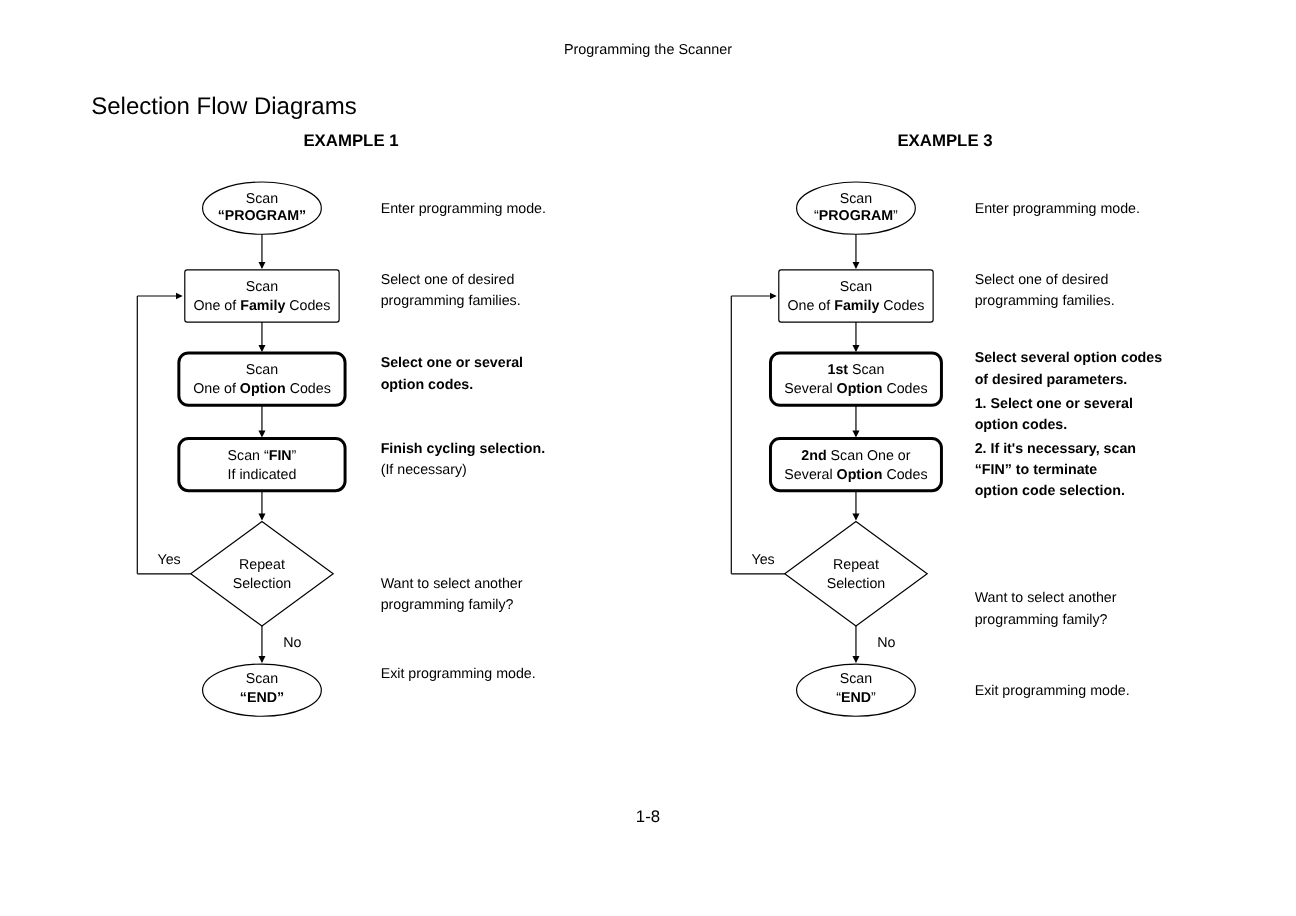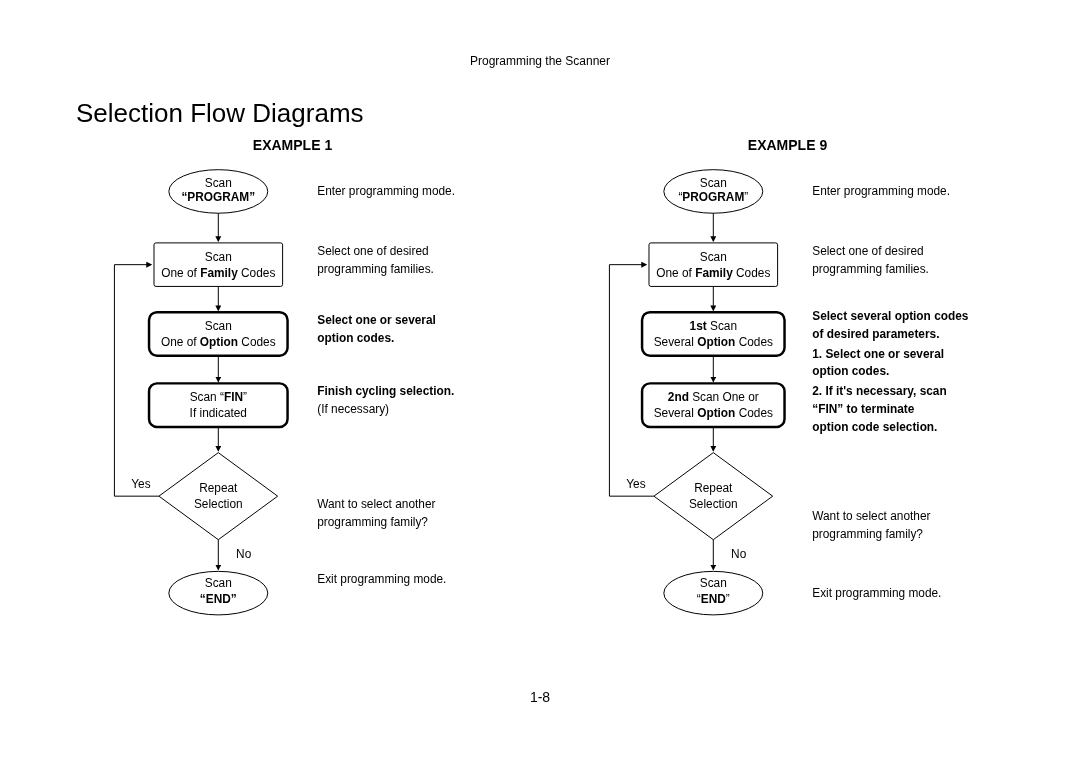--- a/index.html
+++ b/index.html
@@ -7,42 +7,42 @@
     margin: 0;
     padding: 0;
     width: 1080px;
     height: 763px;
     background: #fff;
     color: #000;
   }
   .page-header {
     text-align: center;
     font-size: 12px;
-    padding-top: 54px;
+    padding-top: 34px;
   }
   .main-title {
-    font-size: 26px;
+    font-size: 20px;
     font-weight: 500;
     margin: 30px 0 8px 76px;
     font-family: "Lucida Sans", "Segoe UI", Arial, sans-serif;
   }
   .columns {
     display: flex;
     gap: 30px;
     padding: 0 60px;
   }
   .col {
     flex: 1;
     position: relative;
   }
   .example-title {
     font-weight: bold;
     font-size: 14px;
     text-align: center;
-    margin-bottom: 6px;
+    margin-bottom: 16px;
   }
   svg { width: 100%; height: 520px; }
   .page-number {
     text-align: center;
     font-size: 14px;
     margin-top: 6px;
   }
   text { font-family: Arial, Helvetica, sans-serif; font-size: 12px; }
   .bold { font-weight: bold; }
 </style>
@@ -111,21 +111,21 @@
       <text x="178" y="400">No</text>
 
       <ellipse cx="160" cy="436" rx="50" ry="22" fill="none" stroke="#000" stroke-width="1"></ellipse>
       <text x="160" y="430" text-anchor="middle">Scan</text>
       <text x="160" y="446" text-anchor="middle" class="bold">“END”</text>
       <text x="260" y="426">Exit programming mode.</text>
     </svg>
   </div>
 
   <div class="col">
-    <div class="example-title">EXAMPLE 9</div>
+    <div class="example-title">EXAMPLE 3</div>
     <svg viewBox="0 0 470 520">
       <defs>
         <marker id="arrow2" viewBox="0 0 10 10" refX="8" refY="5" markerWidth="6" markerHeight="6" orient="auto-start-reverse">
           <path d="M 0 0 L 10 5 L 0 10 z" fill="#000"></path>
         </marker>
       </defs>
 
       <ellipse cx="160" cy="30" rx="50" ry="22" fill="none" stroke="#000" stroke-width="1"></ellipse>
       <text x="160" y="26" text-anchor="middle">Scan</text>
       <text x="160" y="40" text-anchor="middle">

